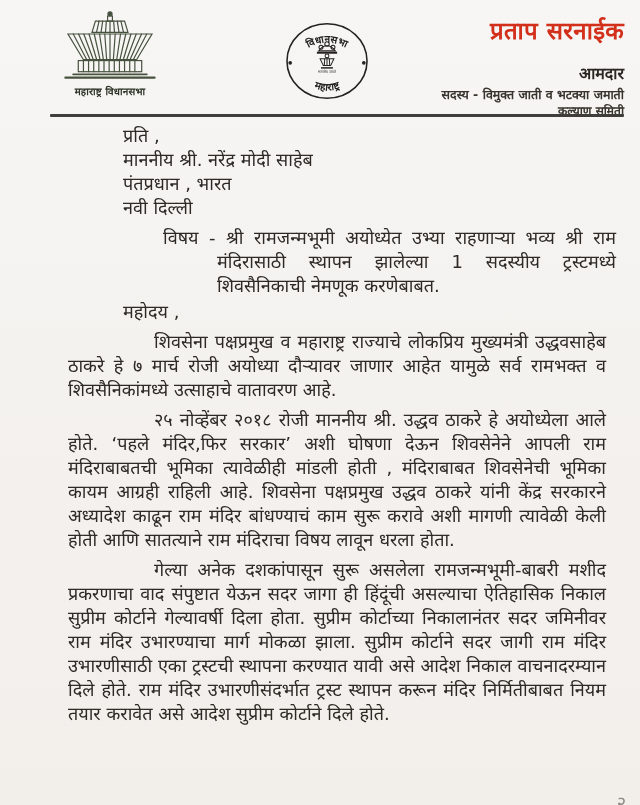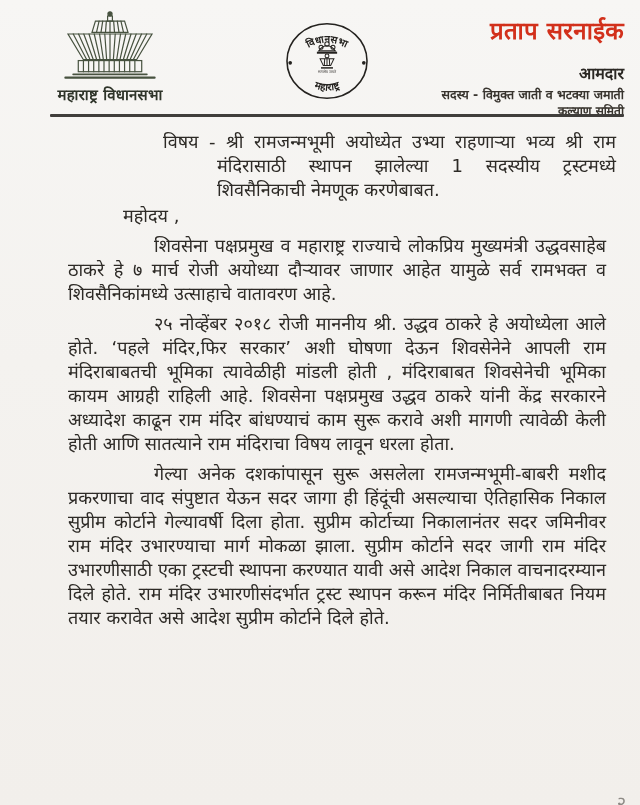--- a/index.html
+++ b/index.html
@@ -11,21 +11,21 @@
     background: linear-gradient(180deg, #f7f6f4 0%, #f4f2ef 45%, #f2efeb 100%);
     overflow: hidden;
     font-family: "DejaVu Sans", sans-serif;
     color: #2d2a26;
   }
   
   .letterhead { position: absolute; top: 0; left: 0; right: 0; height: 118px; }
   .lh-left { position: absolute; left: 34px; top: 10px; width: 152px; text-align: center; }
   .lh-left svg { display: block; margin: 0 auto; }
   .lh-left-caption {
-    margin-top: 2px; font-size: 15px; font-weight: bold;
+    margin-top: 2px; font-size: 10px; font-weight: bold;
     color: #2e3429; letter-spacing: 0.2px; white-space: nowrap;
   }
   .lh-center { position: absolute; left: 281px; top: 15px; }
   .lh-right { position: absolute; right: 16px; top: 18px; width: 256px; text-align: right; }
   .lh-name { font-size: 24px; font-weight: bold; color: #d2301b; line-height: 1.1; letter-spacing: 0.3px; }
   .lh-desig { font-size: 16px; font-weight: bold; color: #2b2824; margin-top: 18px; }
   .lh-comm { font-size: 12.5px; font-weight: bold; color: #38342e; line-height: 1.3; margin-top: 3px; }
   .lh-comm2 { font-size: 12px; font-weight: bold; color: #38342e; line-height: 1.3; }
   .rule { position: absolute; top: 114px; left: 50px; right: 16px; height: 2.5px; background: #403e3b; border-radius: 1px; }
   
@@ -147,20 +147,26 @@
       <div class="lh-desig">आमदार</div>
       <div class="lh-comm">सदस्य - विमुक्त जाती व भटक्या जमाती</div>
       <div class="lh-comm2">कल्याण समिती</div>
     </div>
   </header>
 
   <div class="rule"></div>
 
   <main class="letter-body">
 
+    <div class="recipient">
+      <div>प्रति ,</div>
+      <div>माननीय श्री. नरेंद्र मोदी साहेब</div>
+      <div>पंतप्रधान , भारत</div>
+      <div>नवी दिल्ली</div>
+    </div>
 
     <div class="subject">
       <span>विषय -</span>
       <span>श्री रामजन्मभूमी अयोध्येत उभ्या राहणाऱ्या भव्य श्री राम मंदिरासाठी स्थापन झालेल्या 1 सदस्यीय ट्रस्टमध्ये शिवसैनिकाची नेमणूक करणेबाबत.</span>
     </div>
 
     <div class="greeting">महोदय ,</div>
 
     <p class="para">शिवसेना पक्षप्रमुख व महाराष्ट्र राज्याचे लोकप्रिय मुख्यमंत्री उद्धवसाहेब ठाकरे हे ७ मार्च रोजी अयोध्या दौऱ्यावर जाणार आहेत यामुळे सर्व रामभक्त व शिवसैनिकांमध्ये उत्साहाचे वातावरण आहे.</p>
     <p class="para">२५ नोव्हेंबर २०१८ रोजी माननीय श्री. उद्धव ठाकरे हे अयोध्येला आले होते. ‘पहले मंदिर,फिर सरकार’ अशी घोषणा देऊन शिवसेनेने आपली राम मंदिराबाबतची भूमिका त्यावेळीही मांडली होती , मंदिराबाबत शिवसेनेची भूमिका कायम आग्रही राहिली आहे.  शिवसेना पक्षप्रमुख उद्धव ठाकरे यांनी केंद्र सरकारने अध्यादेश काढून राम मंदिर बांधण्याचं काम सुरू करावे अशी मागणी त्यावेळी केली होती आणि सातत्याने राम मंदिराचा विषय लावून धरला होता.</p>

